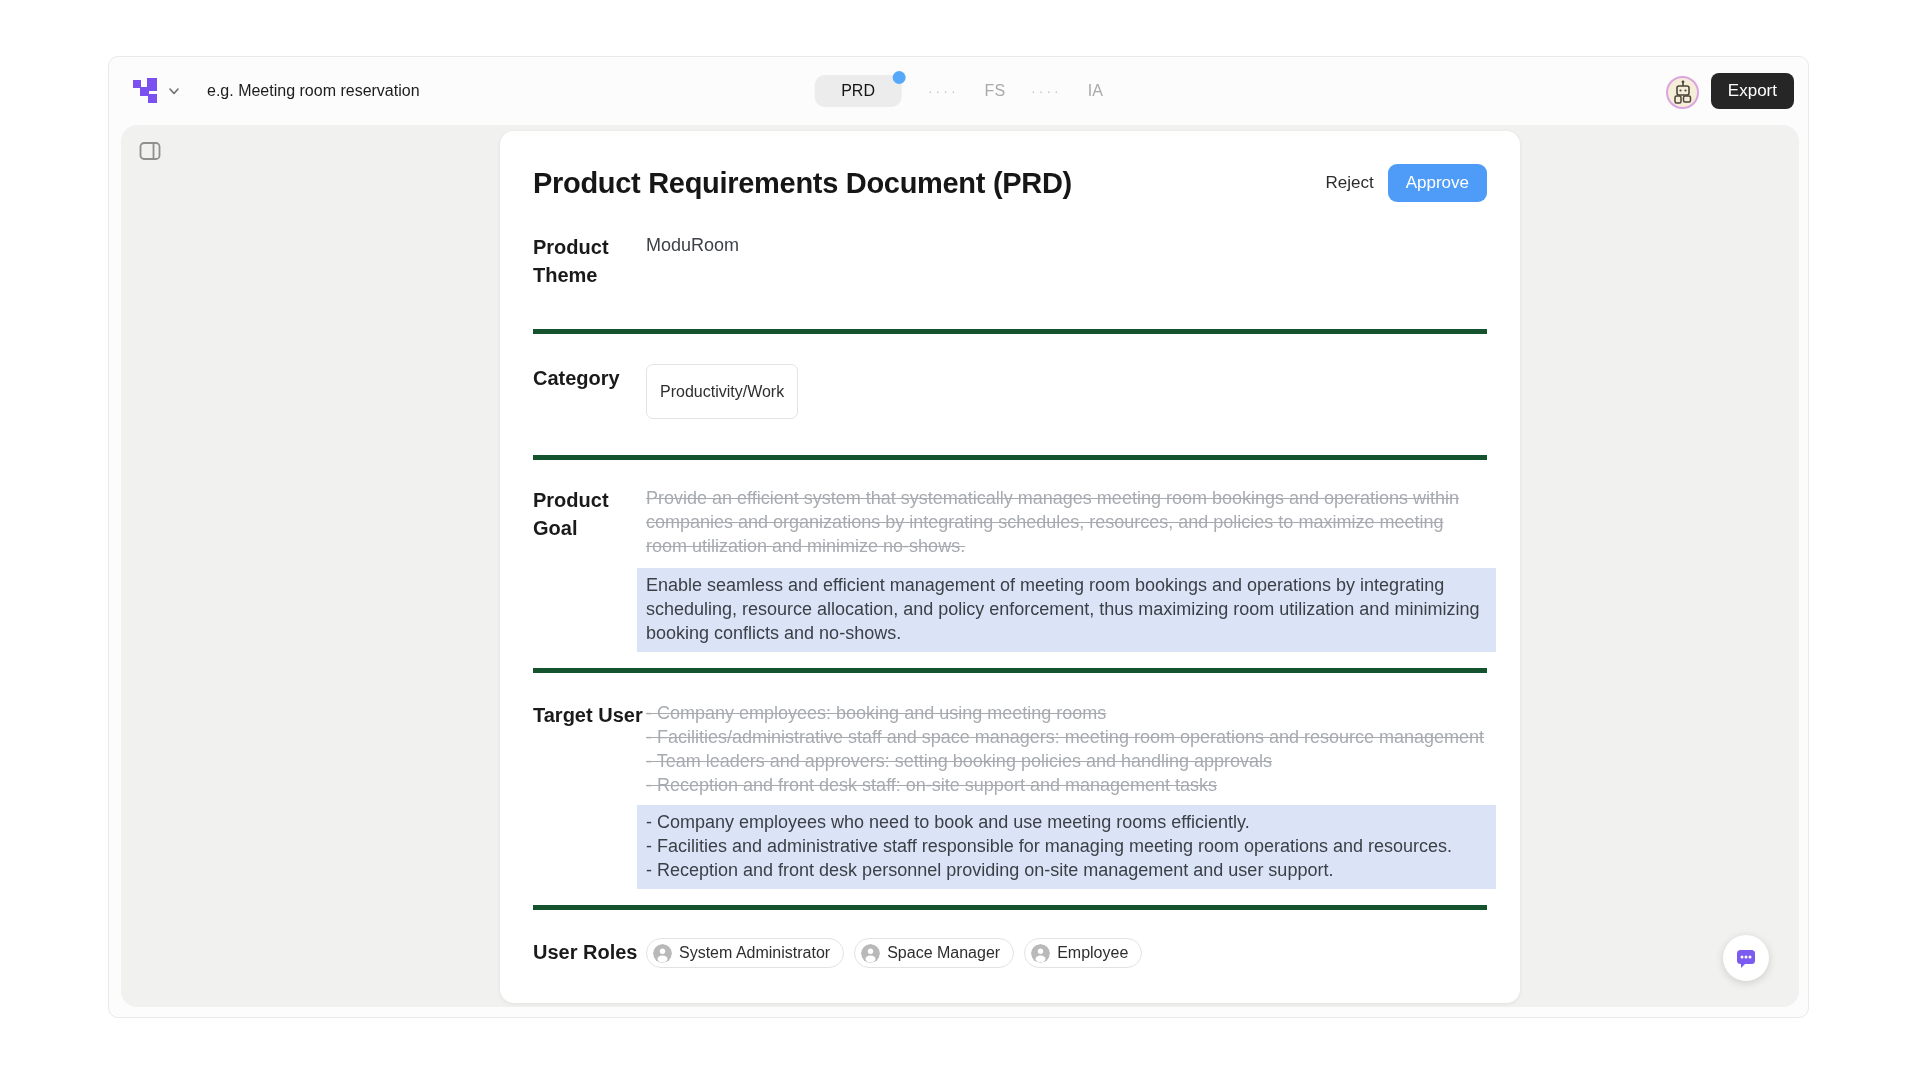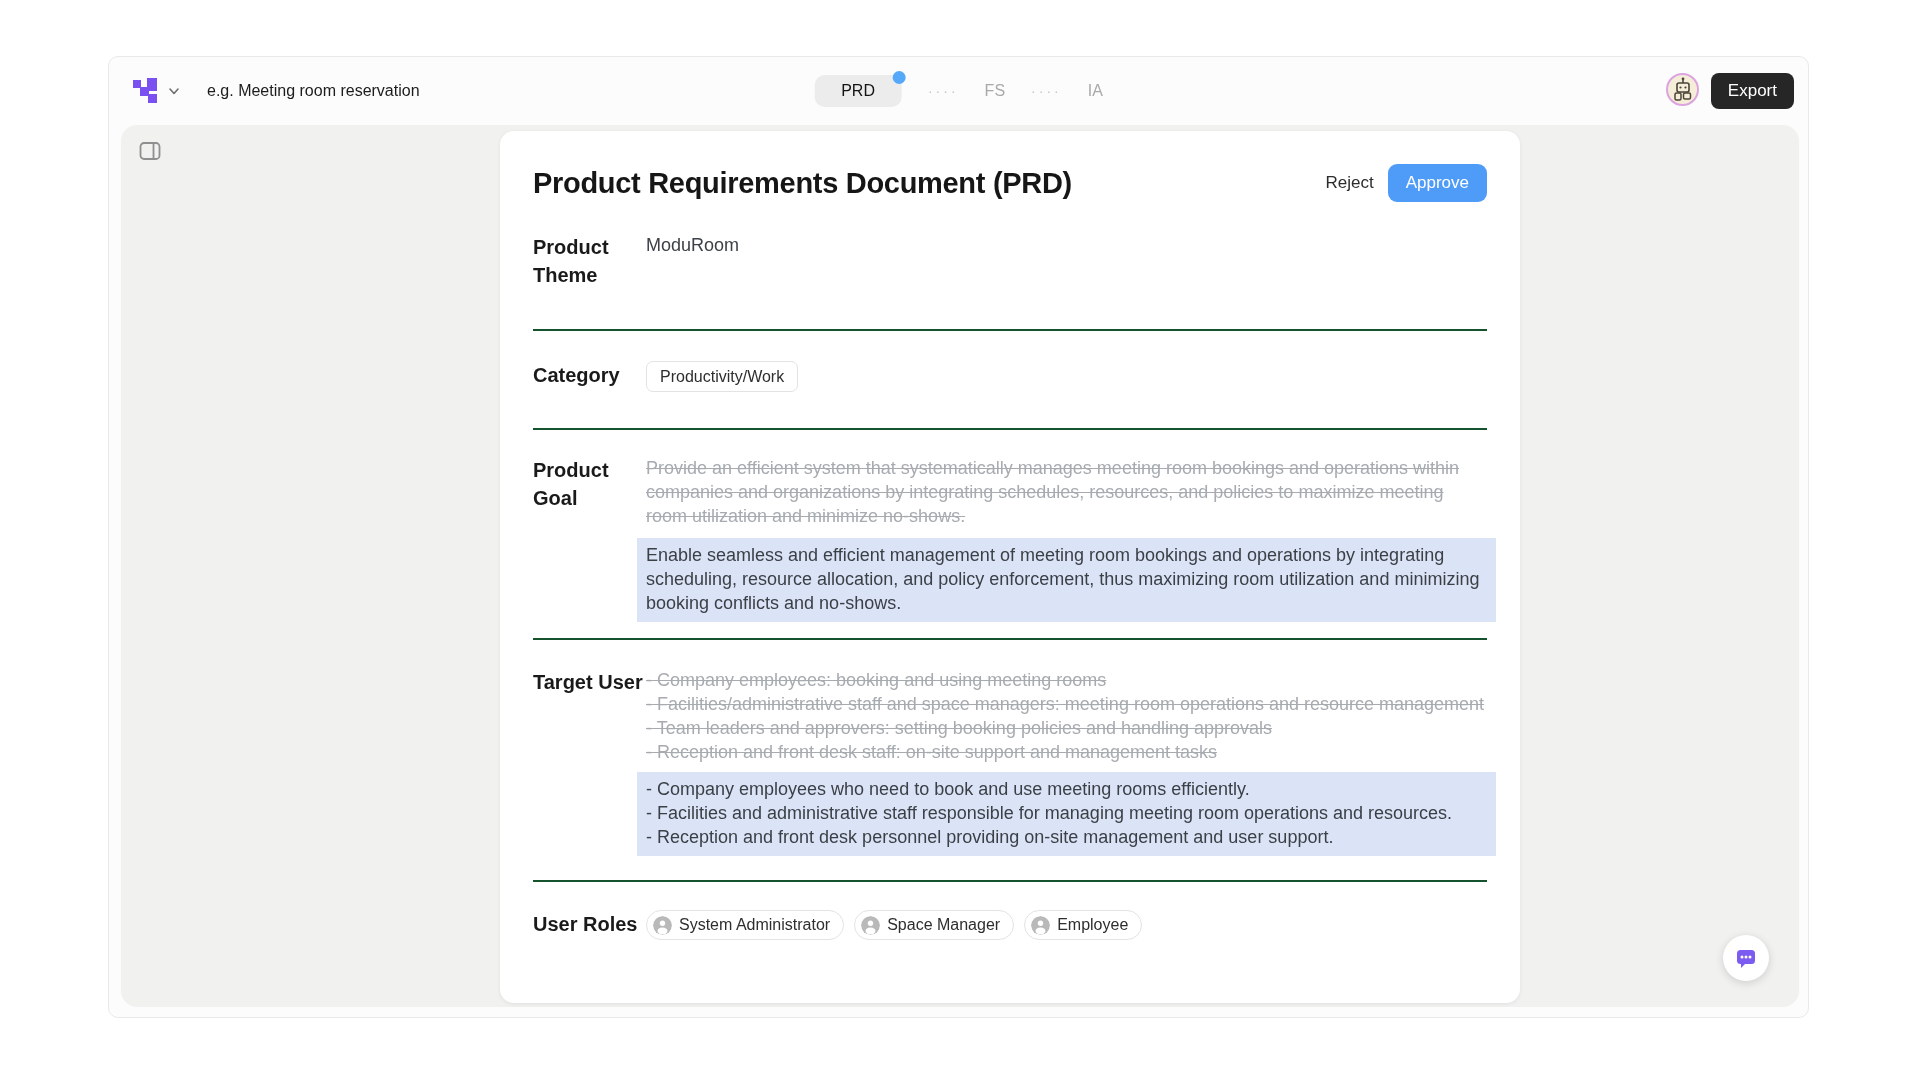--- a/index.html
+++ b/index.html
@@ -33,21 +33,21 @@
     position:relative; background:#ececec; border-radius:10px;
     padding:7px 27px; font-size:16px; color:#141414; cursor:pointer;
   }
   .tab-dot {
     position:absolute; right:-4px; top:-4px; width:13px; height:13px;
     border-radius:50%; background:#56a9f8;
   }
   .tab-sep { color:#c6c6c6; font-size:14px; letter-spacing:3px; cursor:pointer; user-select:none; }
   .tab-inactive { color:#a9a9a9; font-size:16px; cursor:pointer; }
 
-  .header-right { margin-left:auto; display:flex; align-items:flex-start; gap:12px; }
+  .header-right { margin-left:auto; display:flex; align-items:flex-end; gap:12px; }
   .avatar {
     width:33px; height:33px; border-radius:50%; background:#f6edd8;
     border:2px solid #dba4e0; overflow:hidden; display:flex; align-items:center; justify-content:center;
     cursor:pointer;
   }
   .export-btn {
     background:#262626; color:#ffffff; font-size:17px; border:none;
     border-radius:8px; padding:8px 17px; cursor:pointer; font-family:inherit;
   }
 
@@ -73,37 +73,37 @@
   .doc-actions { display:flex; align-items:center; gap:4px; }
   .reject-btn {
     background:none; border:none; font-size:17px; color:#2c2c2c;
     padding:8px 10px; cursor:pointer; font-family:inherit;
   }
   .approve-btn {
     background:#4f9cf8; color:#ffffff; border:none; border-radius:9px;
     font-size:17px; padding:9px 18px; cursor:pointer; font-family:inherit;
   }
 
-  .row { display:flex; border-bottom:2px solid #14532d; }
+  .row { display:flex; border-bottom:5px solid #14532d; }
   .row:last-child { border-bottom:none; }
   .row-label {
     width:113px; flex-shrink:0; font-size:20px; font-weight:bold;
     color:#1a1a1a; line-height:28px;
   }
   .row-value { flex:1; font-size:18px; color:#3d4147; line-height:24px; }
 
   .row-theme    { padding:32px 0 40px; }
   .row-category { padding:30px 0 36px; }
   .row-goal     { padding:26px 0 16px; }
-  .row-target   { padding:28px 0 24px; }
+  .row-target   { padding:28px 0 16px; }
   .row-roles    { padding:28px 0 16px; }
 
   .chip {
     display:inline-flex; align-items:center; background:#ffffff;
-    border:1px solid #e3e3e3; border-radius:7px; padding:5px 13px;
+    border:1px solid #e3e3e3; border-radius:7px; padding:17px 13px;
     font-size:16px; color:#2e2e2e; line-height:19px;
   }
   .role-chip {
     display:inline-flex; align-items:center; gap:7px; background:#ffffff;
     border:1px solid #e3e3e3; border-radius:16px; padding:4px 13px 4px 6px;
     font-size:16px; color:#2e2e2e; line-height:20px;
   }
   .chips-wrap { display:flex; gap:10px; flex-wrap:wrap; }
   .person-icon { width:19px; height:19px; border-radius:50%; overflow:hidden; display:flex; }
 

